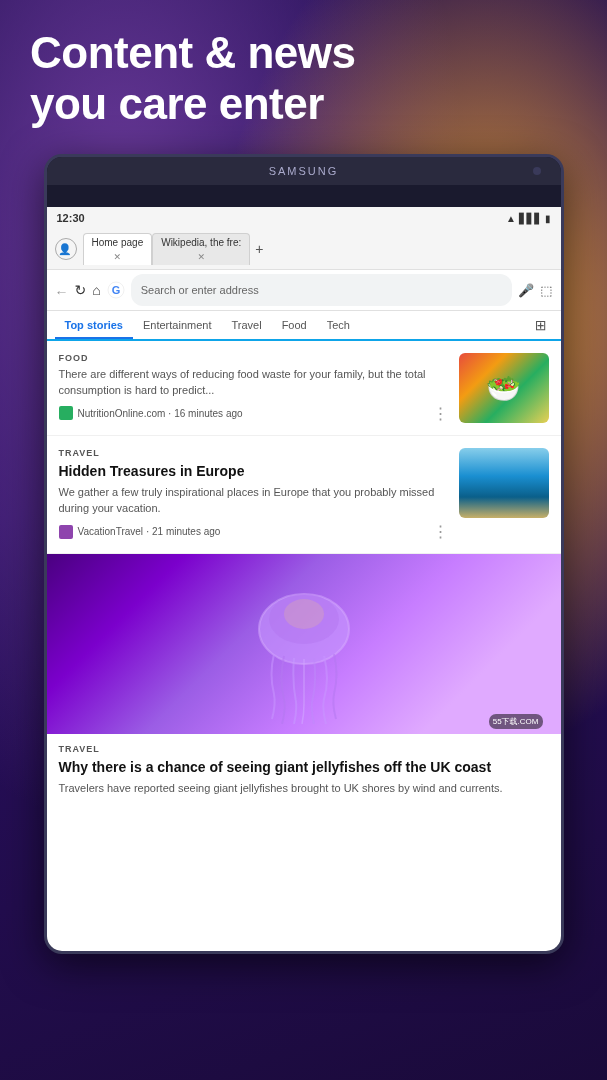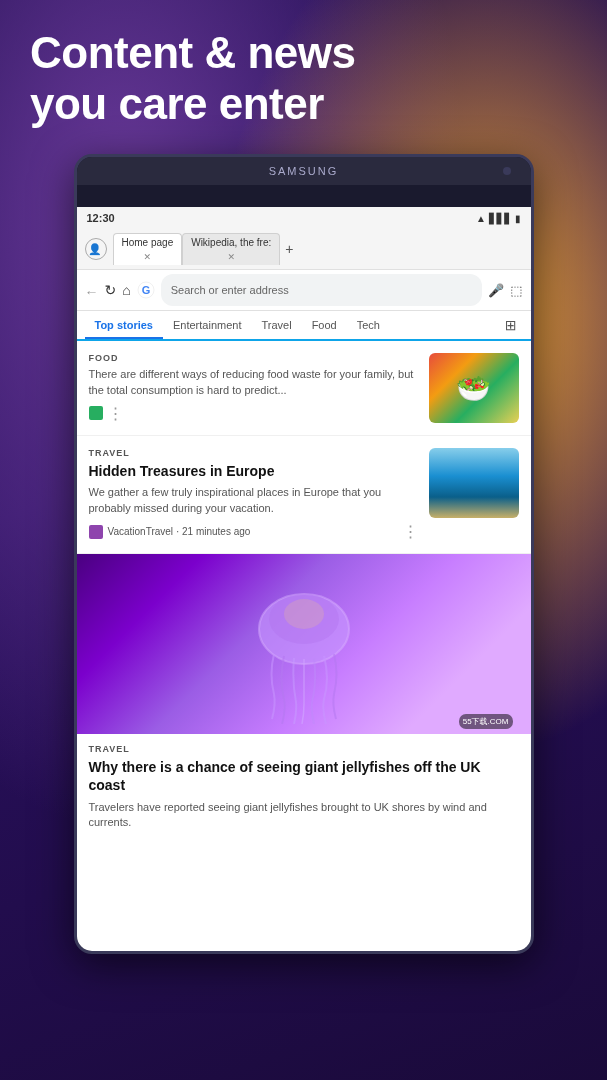--- a/index.html
+++ b/index.html
@@ -38,21 +38,21 @@
 
     .phone-container {
       position: relative;
       z-index: 1;
       display: flex;
       justify-content: center;
       margin-top: 5px;
     }
 
     .phone-frame {
-      width: 460px;
+      width: 520px;
       height: 800px;
       background: #1a1a2e;
       border-radius: 18px;
       border: 3px solid #3a3a5a;
       position: relative;
       overflow: hidden;
       box-shadow: 0 10px 40px rgba(0,0,0,0.6);
     }
 
     .phone-top-bar {
@@ -485,20 +485,25 @@
       </div>
 
       <div class="content-area">
 
         <div class="article">
           <div class="article-left">
             <div class="article-category">FOOD</div>
             <div class="article-desc">There are different ways of reducing food waste for your family, but the total consumption is hard to predict...</div>
             <div class="article-meta">
               <div class="source-logo green"></div>
+              <span class="article-source">
+                <span>NutritionOnline.com</span>
+                <span> · </span>
+                <span>16 minutes ago</span>
+              </span>
               <span class="article-more">⋮</span>
             </div>
           </div>
           <div class="article-thumb">
             <div class="thumb-food"></div>
           </div>
         </div>
 
         <div class="article">
           <div class="article-left">

